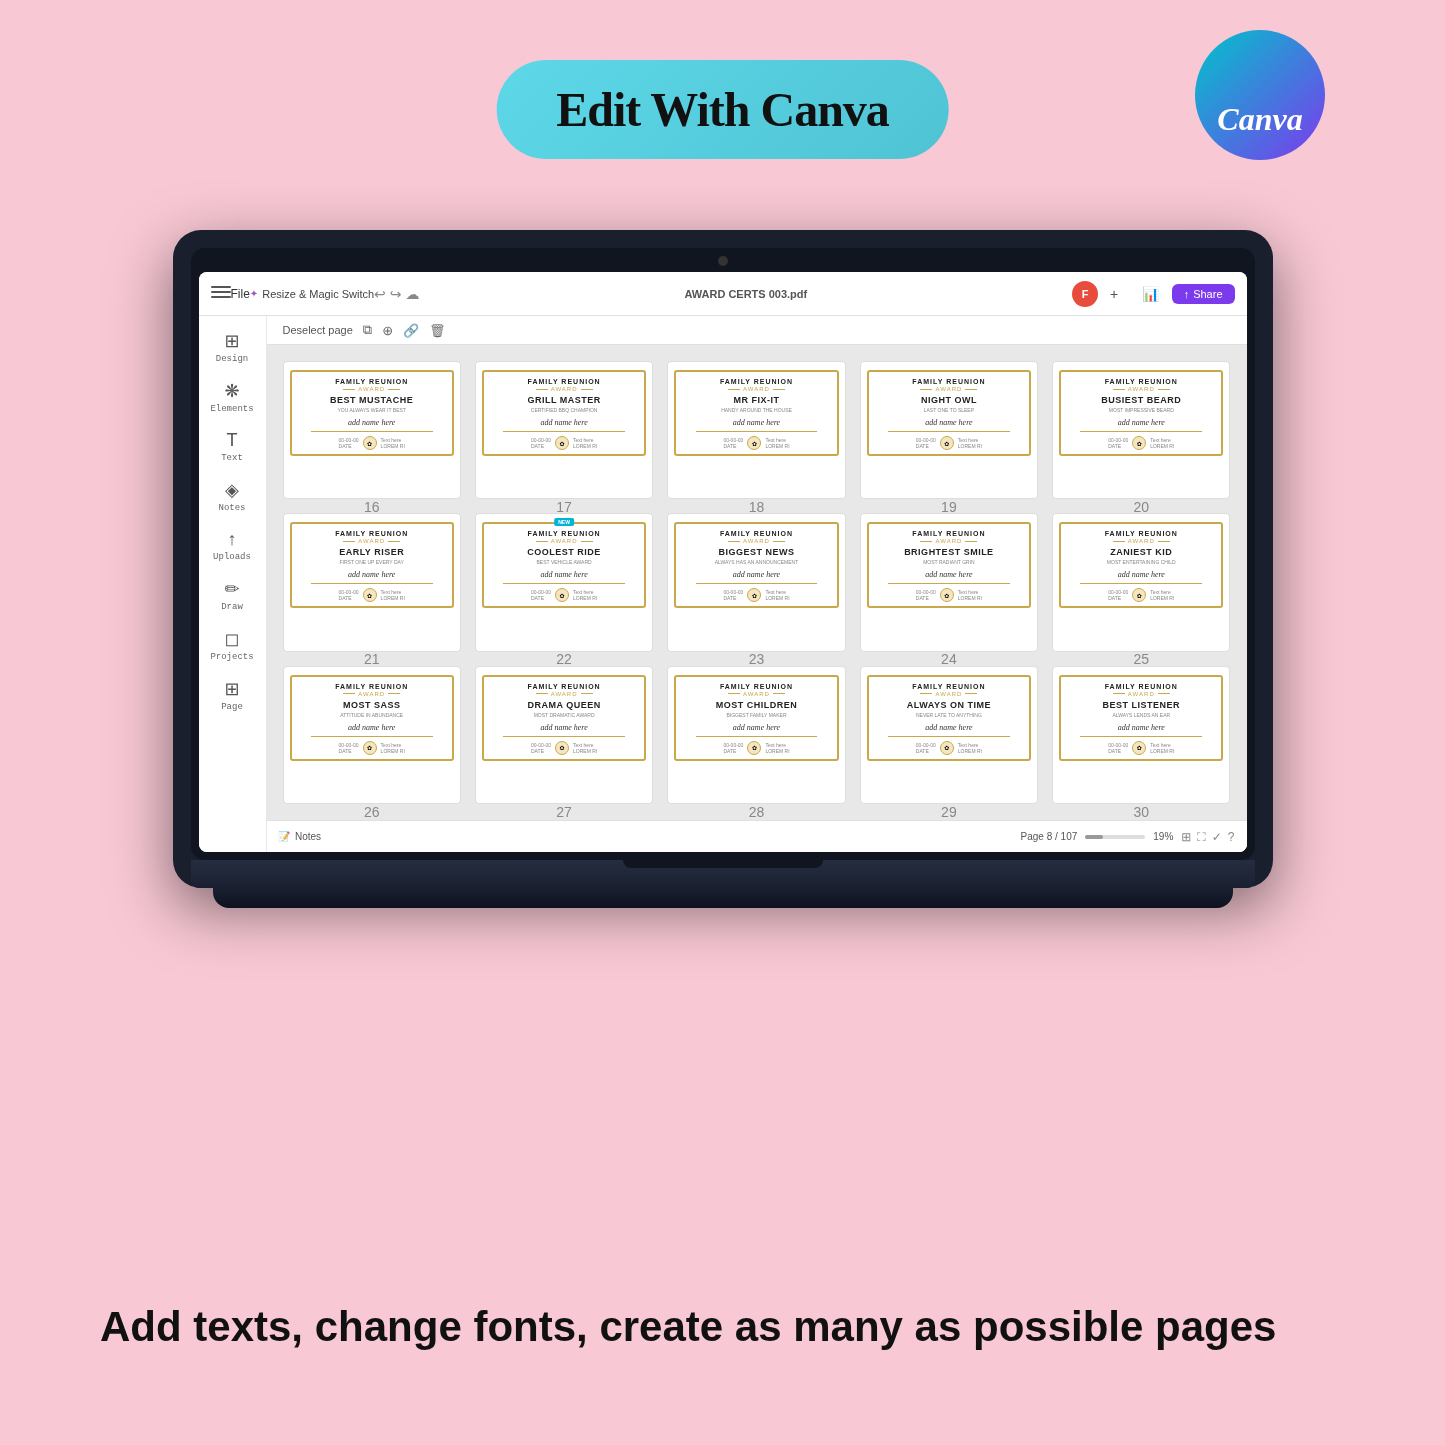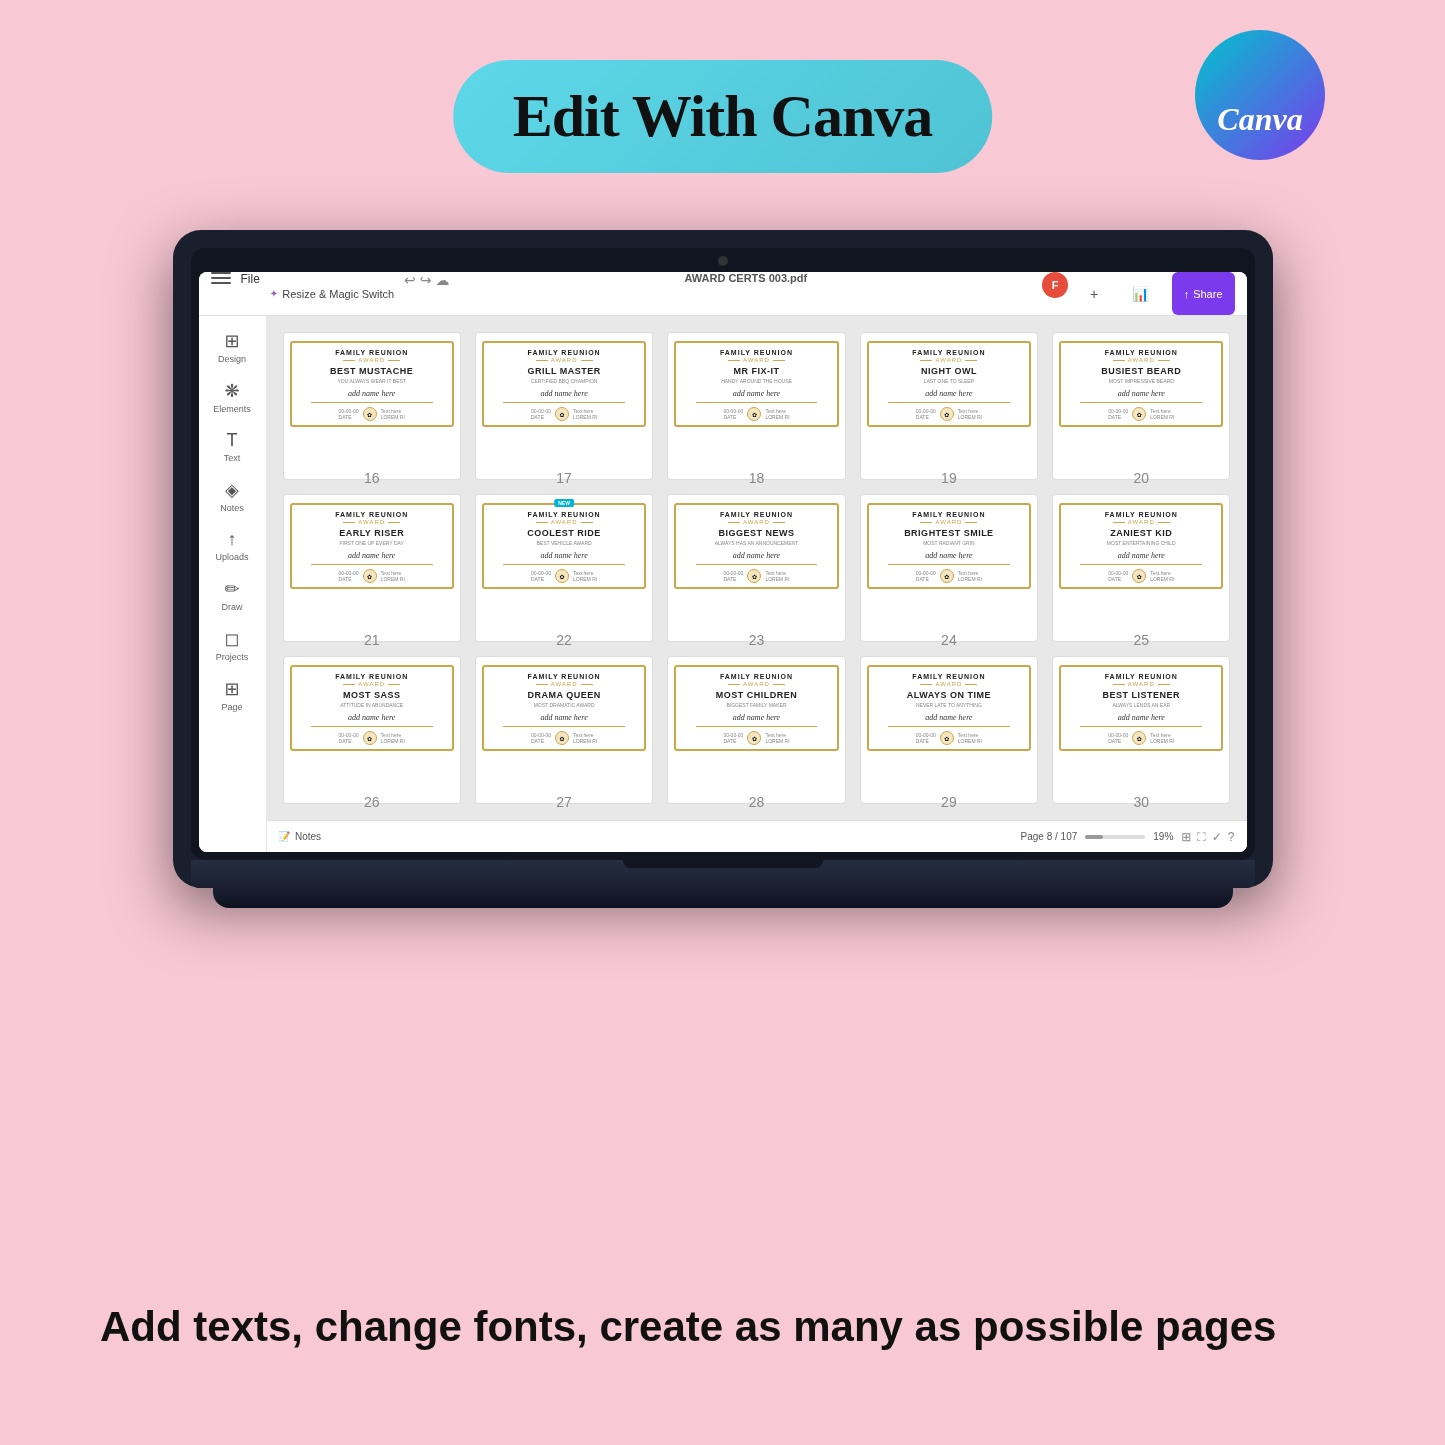--- a/index.html
+++ b/index.html
@@ -25,21 +25,21 @@
 
     .title-pill {
       background: linear-gradient(135deg, #5dd8e8, #4fc3d4);
       border-radius: 60px;
       padding: 22px 60px;
       display: flex;
       align-items: center;
     }
 
     .title-text {
-      font-size: 60px;
+      font-size: 48px;
       font-weight: 900;
       color: #111;
       letter-spacing: -1px;
       font-family: 'Georgia', serif;
       text-transform: capitalize;
     }
 
     .canva-logo {
       width: 130px;
       height: 130px;
@@ -100,23 +100,24 @@
       height: 580px;
       display: flex;
       flex-direction: column;
     }
 
     
     .canva-toolbar {
       background: white;
       height: 44px;
       display: flex;
+      align-items: center;
       padding: 0 12px;
       border-bottom: 1px solid #e0e0e0;
-      gap: 10px;
+      gap: 0;
       flex-shrink: 0;
     }
 
     .toolbar-menu-icon {
       width: 20px;
       height: 16px;
       display: flex;
       flex-direction: column;
       gap: 3px;
       cursor: pointer;
@@ -232,20 +233,21 @@
 
     .sidebar-icon {
       font-size: 18px;
       color: #555;
     }
 
     .sidebar-label {
       font-size: 9px;
       color: #666;
       text-align: center;
+      font-family: Liberation Mono, monospace;
     }
 
     
     .canvas-content {
       flex: 1;
       background: #e8e8e8;
       overflow: hidden;
       display: flex;
       flex-direction: column;
     }
@@ -583,20 +585,27 @@
               <span class="sidebar-label">Projects</span>
             </div>
             <div class="sidebar-item">
               <span class="sidebar-icon">⊞</span>
               <span class="sidebar-label">Page</span>
             </div>
           </div>
 
           <div class="canvas-content">
 
+            <div class="canvas-top-bar">
+              <span class="deselect-btn">Deselect page</span>
+              <span class="top-bar-icon">⧉</span>
+              <span class="top-bar-icon">⊕</span>
+              <span class="top-bar-icon">🔗</span>
+              <span class="top-bar-icon">🗑</span>
+            </div>
 
             <div class="canvas-grid-area" id="card-grid">
             <div class="award-card">
       <div class="award-card-inner">
 
         <div class="award-family">FAMILY REUNION</div>
         <div class="award-award-line">
           <div class="award-dash"></div>
           <span class="award-award-text">AWARD</span>
           <div class="award-dash"></div>

